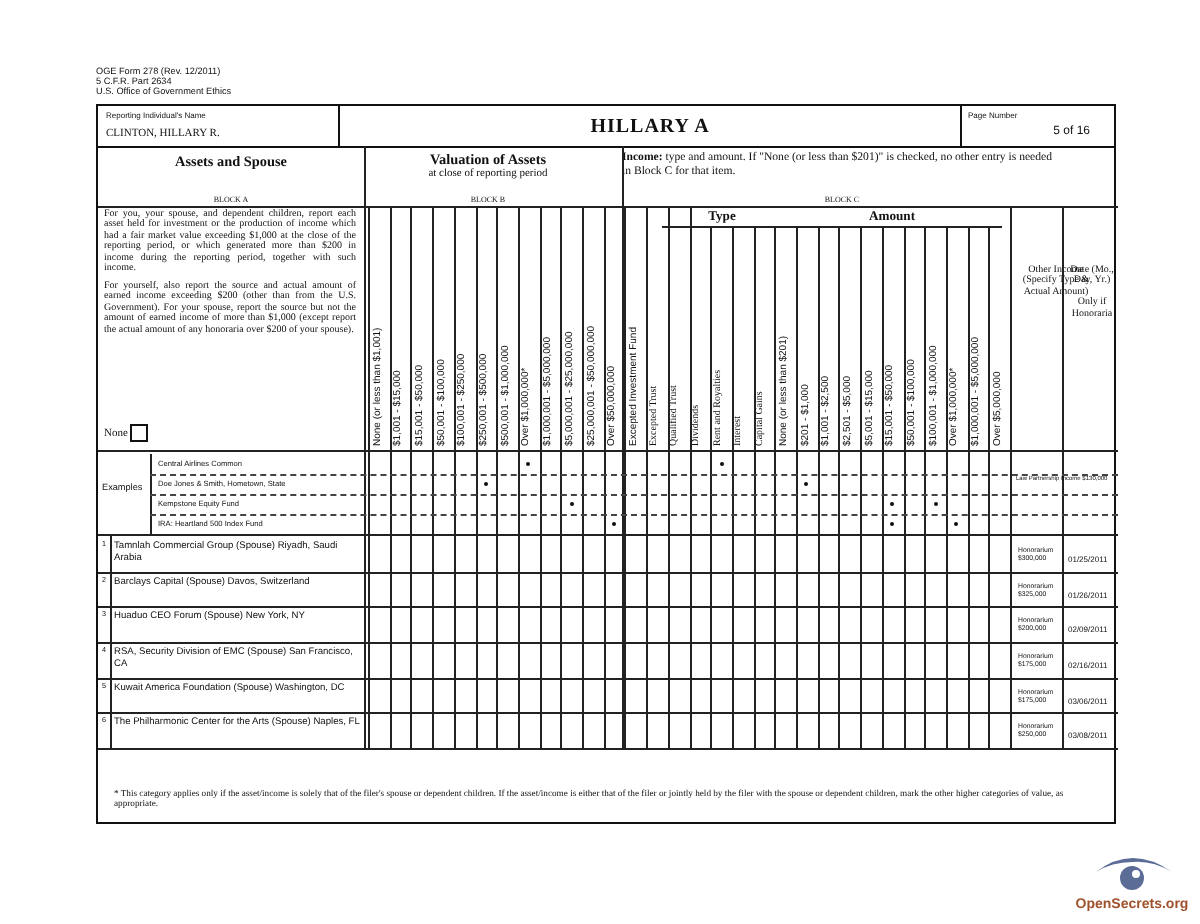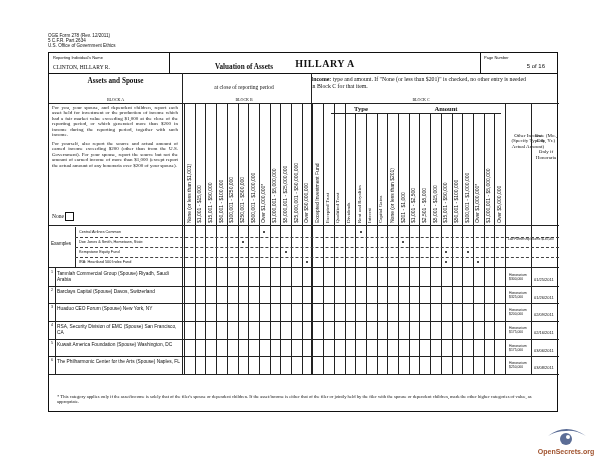--- a/index.html
+++ b/index.html
@@ -47,21 +47,21 @@
     <div class="page-box">
       <div class="abs small" style="left:3px;top:2px;">Page Number</div>
       <div class="abs" style="right:12px;top:10px;font-size:6px;font-family:'Liberation Sans',sans-serif;">5 of 16</div>
     </div>
   </div>
 
   <div class="abs block-head" style="left:0;width:133px;top:24px;">Assets and Spouse</div>
   <div class="abs" style="left:0;width:133px;top:44px;font-size:4px;text-align:center;">BLOCK A</div>
   <div class="vline" style="left:133px;top:20px;height:301px;"></div>
 
-  <div class="abs block-head" style="left:133px;width:124px;top:10px;">Valuation of Assets</div>
+  <div class="abs block-head" style="left:133px;width:124px;top:23px;">Valuation of Assets</div>
   <div class="abs" style="left:133px;width:124px;top:31px;font-size:5.5px;text-align:center;">at close of reporting period</div>
   <div class="abs" style="left:133px;width:124px;top:44px;font-size:4px;text-align:center;">BLOCK B</div>
 
   <div class="abs" style="left:262px;width:220px;top:23px;font-size:5.8px;line-height:6.6px;">
     <b>Income:</b>
     <span>type and amount. If "None (or less than $201)" is checked, no other entry is needed in Block C for that item.</span>
   </div>
   <div class="abs" style="left:262px;width:220px;top:44px;font-size:4px;text-align:center;">BLOCK C</div>
   <div class="vline" style="left:262px;top:20px;height:301px;"></div>
 

